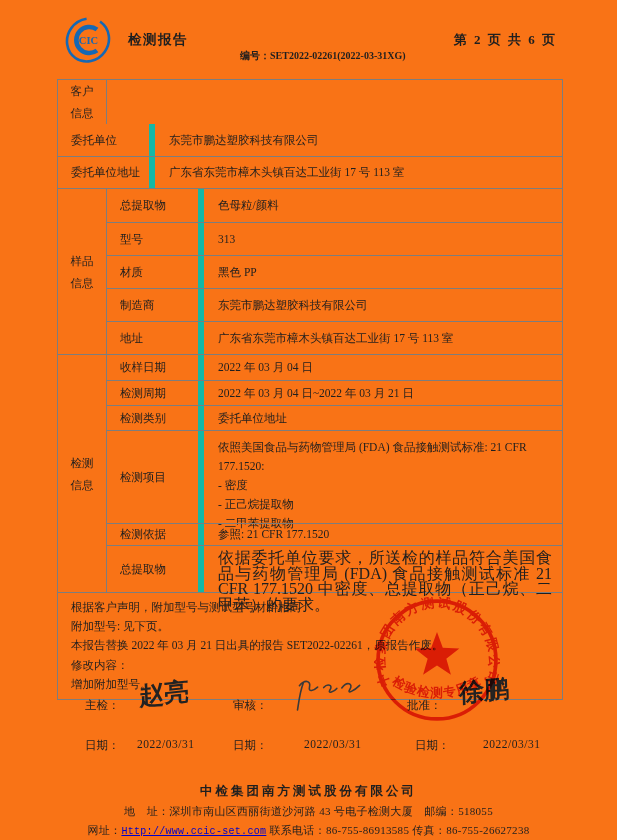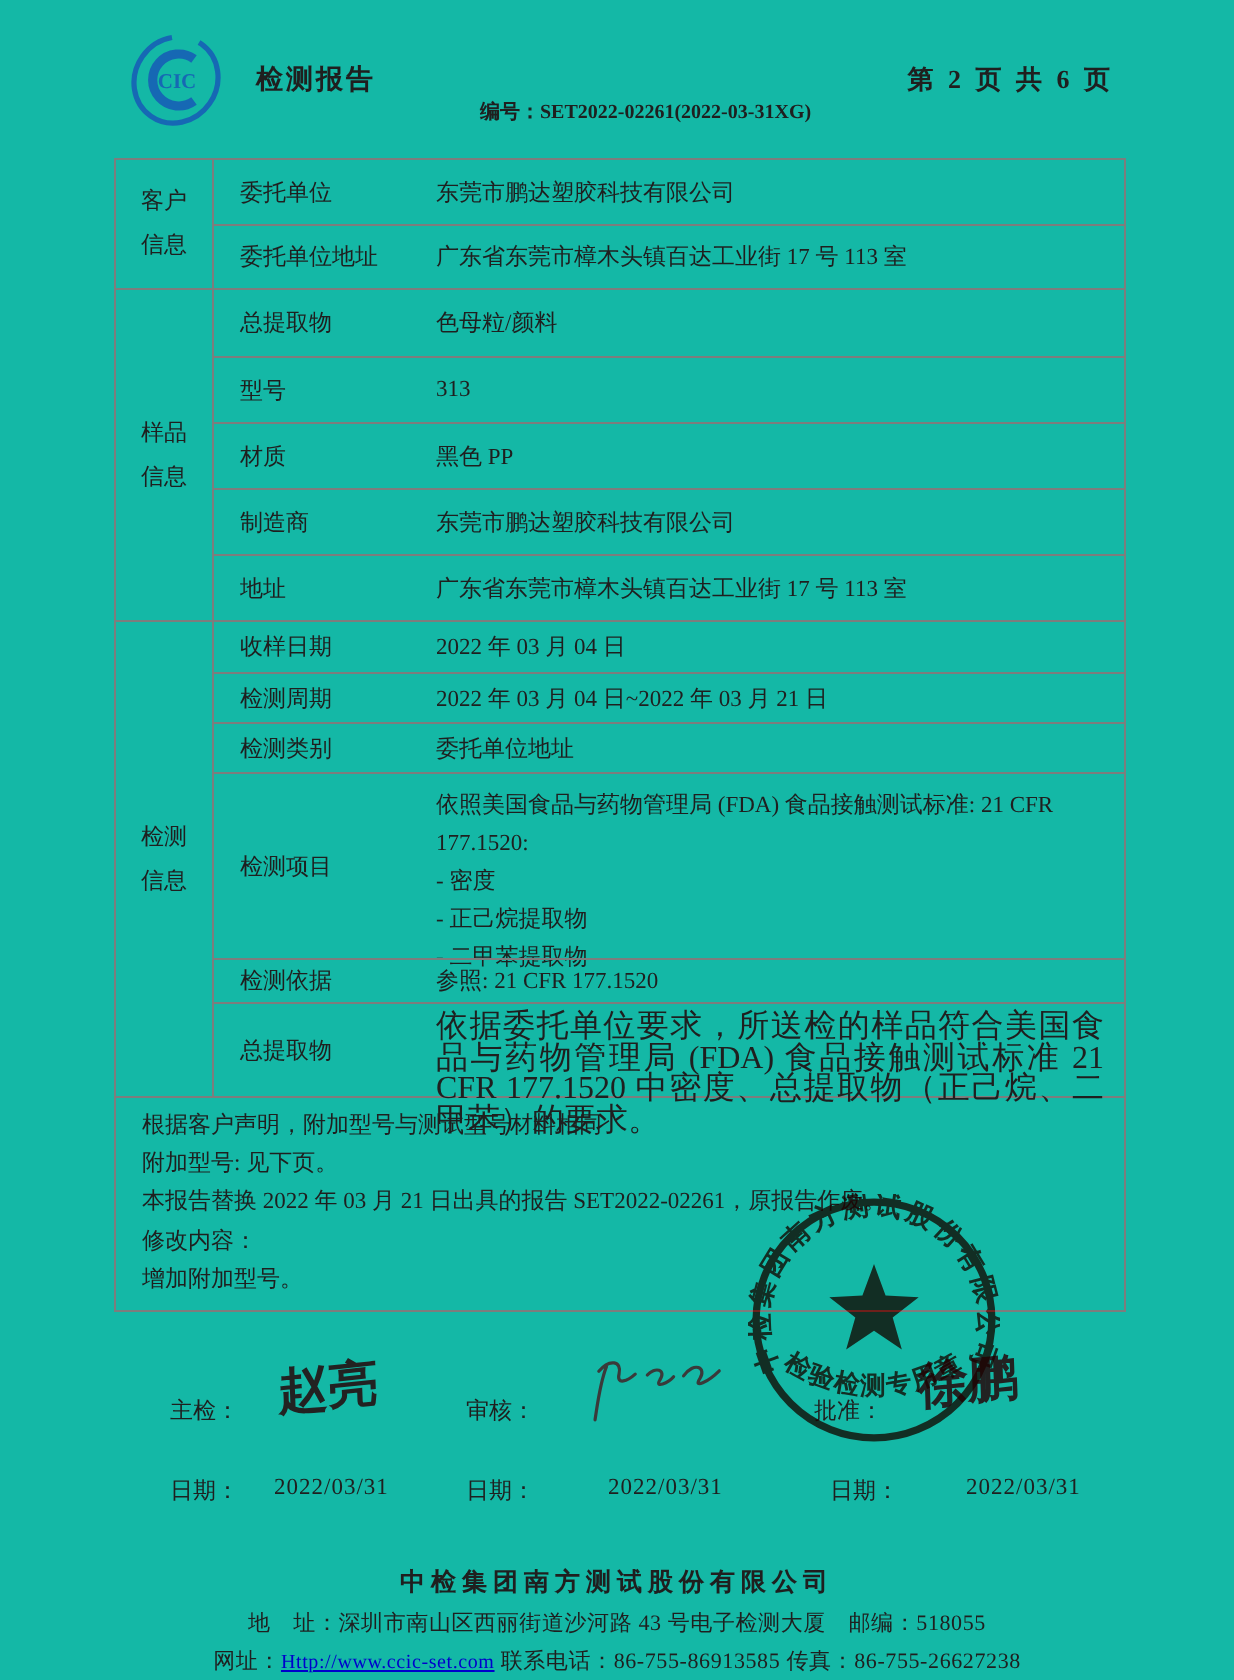--- a/index.html
+++ b/index.html
@@ -1,34 +1,34 @@
 <!DOCTYPE html>
 <html><head>
 <meta charset="utf-8">
 <style>
   html,body { margin:0; padding:0; background:#ffffff; }
   .page {
-    position:relative; width:617px; height:840px; background:#14b8a6;
+    position:relative; width:617px; height:840px; background:#f97316;
     font-family:"Liberation Serif","DejaVu Serif",serif; color:#1f1f1f;
     overflow:hidden; margin:0 auto;
   }
 
   
   .header { position:absolute; left:63px; top:15px; right:60px; height:50px;
             display:flex; align-items:center; }
   .logo { width:50px; height:46px; flex-shrink:0; }
   .hdr-title { font-weight:bold; font-size:13.5px; margin-left:15px; letter-spacing:1.5px; }
   .hdr-no   { font-weight:bold; font-size:10px; margin-left:52px; white-space:nowrap;margin-top:32px; }
   .hdr-page { font-weight:bold; font-size:13px; margin-left:auto; letter-spacing:2px; white-space:nowrap; }
 
   
   .report-table { position:absolute; left:57px; top:79px; width:506px;
                   border:1px solid #7d7d7d; box-sizing:border-box; }
   .t-section { display:flex; border-top:1px solid #7d7d7d; }
-  .t-section:first-child { border-top:none; }
+  .t-section:first-child { border-top:none;flex-direction:column; }
   .t-sec-label { width:48px; flex-shrink:0; border-right:1px solid #7d7d7d;
                  display:flex; align-items:center; justify-content:center;
                  text-align:center; white-space:pre-line; font-size:11.5px; line-height:22px; }
   .t-rows { flex:1; display:flex; flex-direction:column; min-width:0; }
   .t-row { display:flex; border-top:1px solid #7d7d7d; box-sizing:border-box; }
   .t-row:first-child { border-top:none; }
   .t-label { width:97px; flex-shrink:0; border-right:6px solid #14b8a6;
              display:flex; align-items:center; padding-left:13px;
              font-size:11.5px; box-sizing:border-box; }
   .t-value { flex:1; display:flex; align-items:center; padding-left:14px;
@@ -52,21 +52,21 @@
 
   
   .stamp { position:absolute; left:374px; top:597px; width:126px; height:126px;
            opacity:0.92; mix-blend-mode:multiply; pointer-events:none; }
 
   
   .footer { position:absolute; left:0; top:783px; width:617px; text-align:center; }
   .footer-company { font-size:12.5px; font-weight:bold; letter-spacing:3px; }
   .footer-line { font-size:11px; margin-top:4px; letter-spacing:0.3px; }
   .footer-link { color:#0000cc; text-decoration:underline;
-                 font-family:Liberation Serif, serif; font-size:10px; }
+                 font-family:Liberation Mono, monospace; font-size:10px; }
 </style>
 </head>
 <body>
 
 <div class="page">
 
   <div class="header">
     <svg class="logo" viewBox="0 0 50 46" xmlns="http://www.w3.org/2000/svg">
       <ellipse cx="25" cy="23" rx="22" ry="20.5" fill="none" stroke="#1668b4" stroke-width="2.6" stroke-dasharray="118 14" transform="rotate(-55 25 23)"></ellipse>
       <path d="M 34 12.5 A 13 13 0 1 0 34 33.5" fill="none" stroke="#1668b4" stroke-width="4.6"></path>

